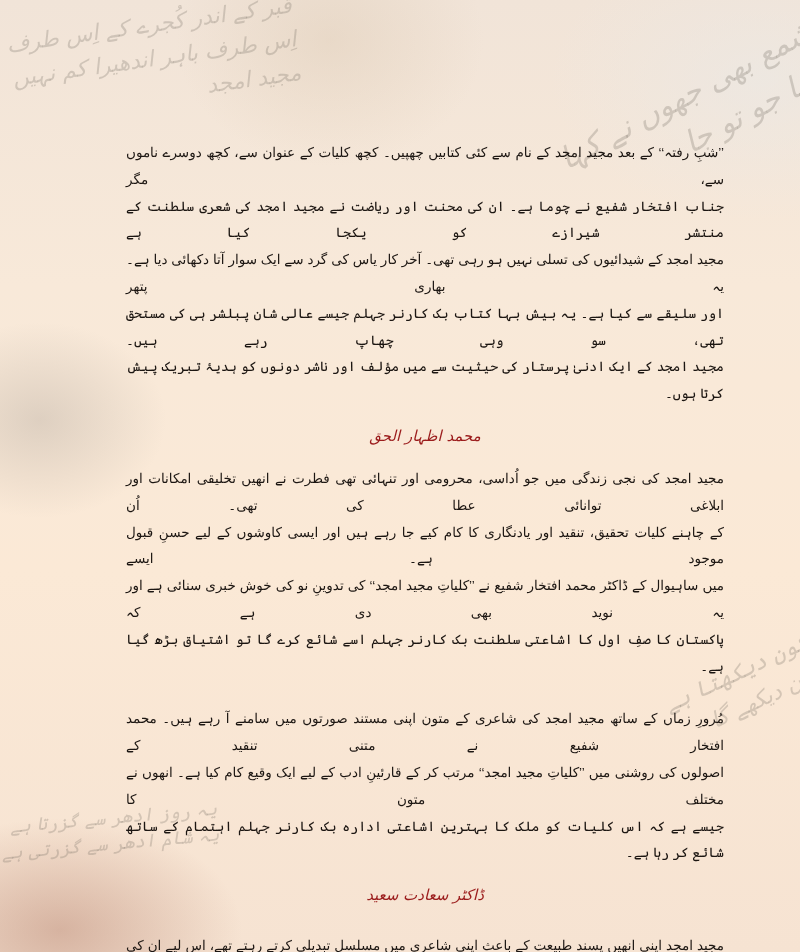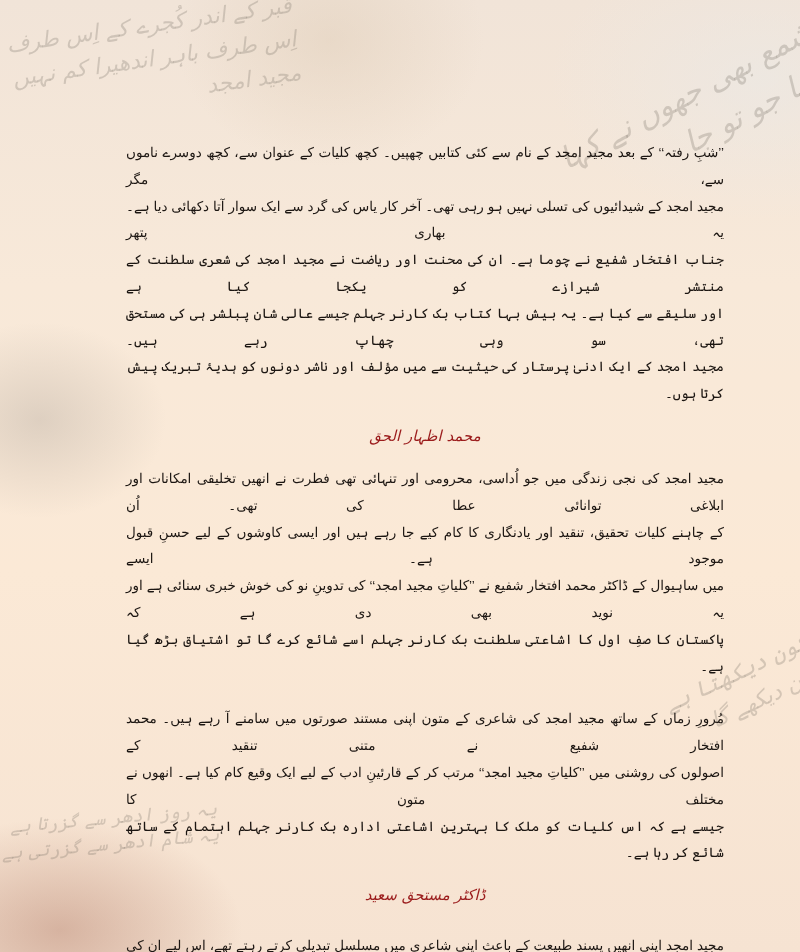--- a/index.html
+++ b/index.html
@@ -69,22 +69,22 @@
 <div class="deco deco-bl">
   <div>یہ روز ادھر سے گزرتا ہے</div>
   <div>یہ شام ادھر سے گزرتی ہے</div>
 </div>
 
 <main class="page">
 
   <section class="block b1">
     <p class="para">
       <span class="ln">’’شبِ رفتہ‘‘ کے بعد مجید امجد کے نام سے کئی کتابیں چھپیں۔ کچھ کلیات کے عنوان سے، کچھ دوسرے ناموں سے، مگر</span>
+      <span class="ln">جناب افتخار شفیع نے چوما ہے۔ ان کی محنت اور ریاضت نے مجید امجد کی شعری سلطنت کے منتشر شیرازے کو یکجا کیا ہے</span>
       <span class="ln">مجید امجد کے شیدائیوں کی تسلی نہیں ہو رہی تھی۔ آخر کار یاس کی گرد سے ایک سوار آتا دکھائی دیا ہے۔ یہ بھاری پتھر</span>
-      <span class="ln">جناب افتخار شفیع نے چوما ہے۔ ان کی محنت اور ریاضت نے مجید امجد کی شعری سلطنت کے منتشر شیرازے کو یکجا کیا ہے</span>
       <span class="ln">اور سلیقے سے کیا ہے۔ یہ بیش بہا کتاب بک کارنر جہلم جیسے عالی شان پبلشر ہی کی مستحق تھی، سو وہی چھاپ رہے ہیں۔</span>
       <span class="ln last">مجید امجد کے ایک ادنیٰ پرستار کی حیثیت سے میں مؤلف اور ناشر دونوں کو ہدیۂ تبریک پیش کرتا ہوں۔</span>
     </p>
     <div class="sig">محمد اظہار الحق</div>
   </section>
 
   <section class="block">
     <p class="para">
       <span class="ln">مجید امجد کی نجی زندگی میں جو اُداسی، محرومی اور تنہائی تھی فطرت نے انھیں تخلیقی امکانات اور ابلاغی توانائی عطا کی تھی۔ اُن</span>
       <span class="ln">کے چاہنے کلیات تحقیق، تنقید اور یادنگاری کا کام کیے جا رہے ہیں اور ایسی کاوشوں کے لیے حسنِ قبول موجود ہے۔ ایسے</span>
@@ -92,21 +92,21 @@
       <span class="ln last">پاکستان کا صفِ اول کا اشاعتی سلطنت بک کارنر جہلم اسے شائع کرے گا تو اشتیاق بڑھ گیا ہے۔</span>
     </p>
   </section>
 
   <section class="block">
     <p class="para">
       <span class="ln">مُرورِ زماں کے ساتھ مجید امجد کی شاعری کے متون اپنی مستند صورتوں میں سامنے آ رہے ہیں۔ محمد افتخار شفیع نے متنی تنقید کے</span>
       <span class="ln">اصولوں کی روشنی میں ’’کلیاتِ مجید امجد‘‘ مرتب کر کے قارئینِ ادب کے لیے ایک وقیع کام کیا ہے۔ انھوں نے مختلف متون کا</span>
       <span class="ln last">جیسے ہے کہ اس کلیات کو ملک کا بہترین اشاعتی ادارہ بک کارنر جہلم اہتمام کے ساتھ شائع کر رہا ہے۔</span>
     </p>
-    <div class="sig">ڈاکٹر مستحق سعید</div>
+    <div class="sig">ڈاکٹر سعادت سعید</div>
   </section>
 
   <section class="block">
     <p class="para">
       <span class="ln">مجید امجد اپنی انھیں پسند طبیعت کے باعث اپنی شاعری میں مسلسل تبدیلی کرتے رہتے تھے، اس لیے ان کی نظم و غزل</span>
       <span class="ln">کے ایک سے زیادہ، خطی و مطبوعہ متن دستیاب ہیں۔ محمد افتخار شفیع نے ان سب متون کا تحقیقی و تنقیدی جائزہ لیا ہے، اور</span>
 
     </p>
 
   </section>

